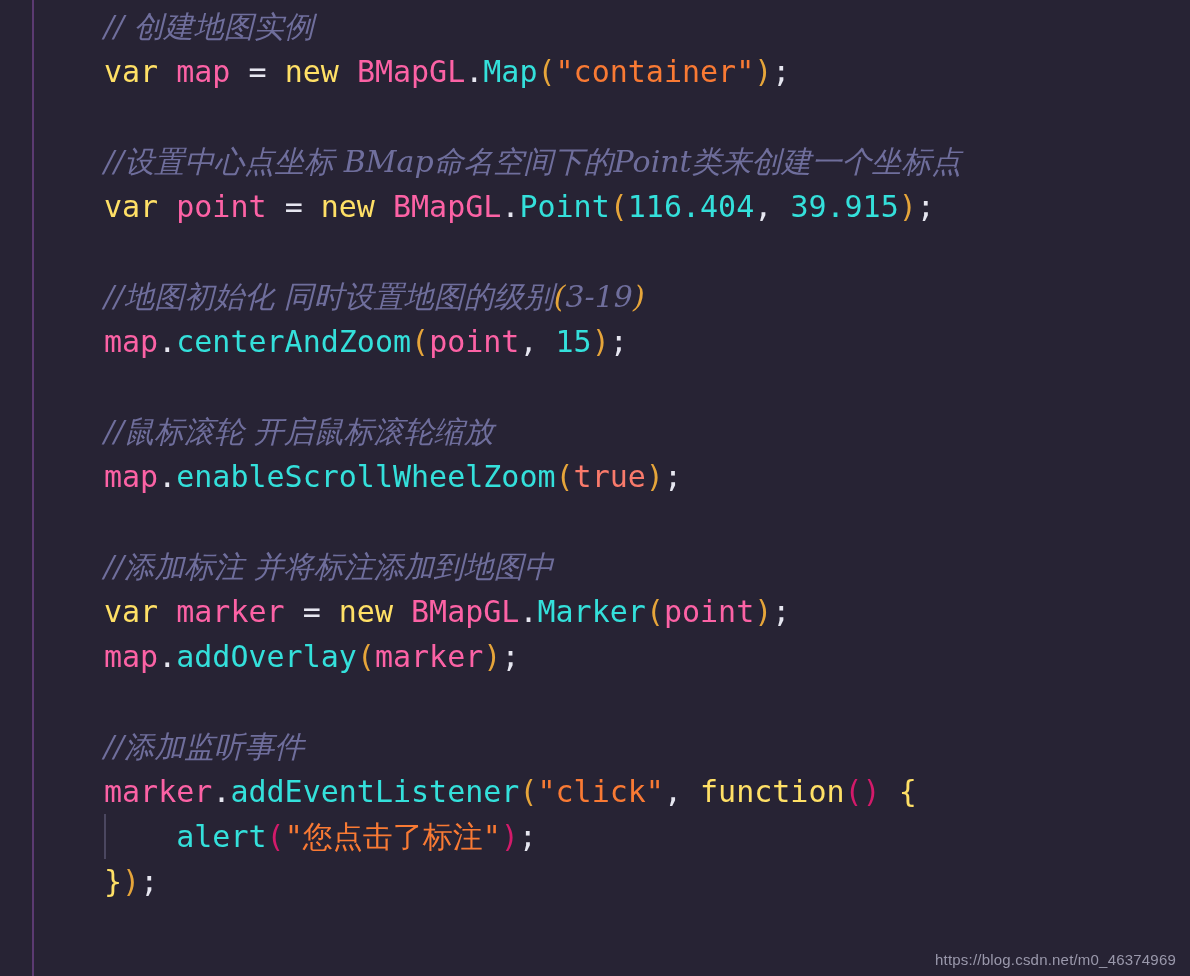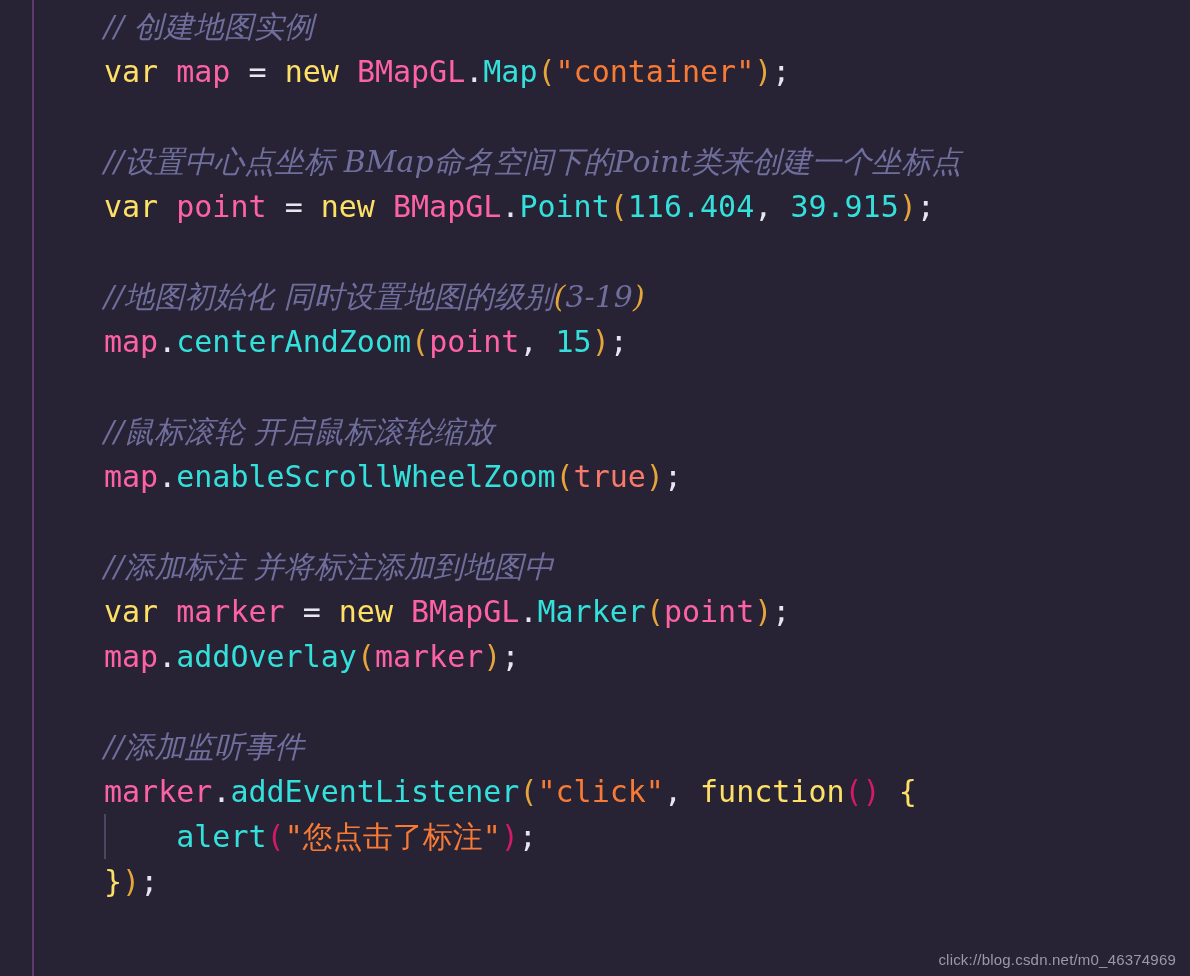--- a/index.html
+++ b/index.html
@@ -105,15 +105,15 @@
 <body>
 
 <div id="code-viewport" style="background: rgb(39, 35, 52);">
 
   <div id="left-rail" style="background: rgb(39, 35, 52);">
     <div id="ruler-line" style="background: rgb(91, 58, 113);"></div>
   </div>
 
   <div id="code-block" style="font-size: 30px; line-height: 45px;"><div class="code-line" title="// 创建地图实例"><span class="tok-comment" style="color: rgb(111, 110, 156);">// </span><span class="tok-comment" style="color: rgb(111, 110, 156);">创建地图实例</span></div><div class="code-line" title="var map = new BMapGL.Map(&quot;container&quot;);"><span class="tok-keyword" style="color: rgb(255, 224, 102);">var</span><span class="tok-punct" style="color: rgb(230, 230, 240);"> </span><span class="tok-variable" style="color: rgb(252, 98, 165);">map</span><span class="tok-punct" style="color: rgb(230, 230, 240);"> </span><span class="tok-operator" style="color: rgb(230, 230, 240);">=</span><span class="tok-punct" style="color: rgb(230, 230, 240);"> </span><span class="tok-keyword" style="color: rgb(255, 224, 102);">new</span><span class="tok-punct" style="color: rgb(230, 230, 240);"> </span><span class="tok-class" style="color: rgb(252, 98, 165);">BMapGL</span><span class="tok-dot" style="color: rgb(230, 230, 240);">.</span><span class="tok-property" style="color: rgb(52, 224, 219);">Map</span><span class="tok-paren-1" style="color: rgb(230, 165, 58);">(</span><span class="tok-string" style="color: rgb(249, 122, 52);">"container"</span><span class="tok-paren-1" style="color: rgb(230, 165, 58);">)</span><span class="tok-punct" style="color: rgb(230, 230, 240);">;</span></div><div class="code-line blank" title="">&nbsp;</div><div class="code-line" title="//设置中心点坐标 BMap命名空间下的Point类来创建一个坐标点"><span class="tok-comment" style="color: rgb(111, 110, 156);">//设置中心点坐标 BMap命名空间下的Point类来创建一个坐标点</span></div><div class="code-line" title="var point = new BMapGL.Point(116.404, 39.915);"><span class="tok-keyword" style="color: rgb(255, 224, 102);">var</span><span class="tok-punct" style="color: rgb(230, 230, 240);"> </span><span class="tok-variable" style="color: rgb(252, 98, 165);">point</span><span class="tok-punct" style="color: rgb(230, 230, 240);"> </span><span class="tok-operator" style="color: rgb(230, 230, 240);">=</span><span class="tok-punct" style="color: rgb(230, 230, 240);"> </span><span class="tok-keyword" style="color: rgb(255, 224, 102);">new</span><span class="tok-punct" style="color: rgb(230, 230, 240);"> </span><span class="tok-class" style="color: rgb(252, 98, 165);">BMapGL</span><span class="tok-dot" style="color: rgb(230, 230, 240);">.</span><span class="tok-property" style="color: rgb(52, 224, 219);">Point</span><span class="tok-paren-1" style="color: rgb(230, 165, 58);">(</span><span class="tok-number" style="color: rgb(52, 224, 219);">116.404</span><span class="tok-punct" style="color: rgb(230, 230, 240);">,</span><span class="tok-punct" style="color: rgb(230, 230, 240);"> </span><span class="tok-number" style="color: rgb(52, 224, 219);">39.915</span><span class="tok-paren-1" style="color: rgb(230, 165, 58);">)</span><span class="tok-punct" style="color: rgb(230, 230, 240);">;</span></div><div class="code-line blank" title="">&nbsp;</div><div class="code-line" title="//地图初始化 同时设置地图的级别(3-19)"><span class="tok-comment" style="color: rgb(111, 110, 156);">//地图初始化 同时设置地图的级别</span><span class="tok-comment-paren" style="color: rgb(230, 165, 58);">(</span><span class="tok-comment" style="color: rgb(111, 110, 156);">3-19</span><span class="tok-comment-paren" style="color: rgb(230, 165, 58);">)</span></div><div class="code-line" title="map.centerAndZoom(point, 15);"><span class="tok-variable" style="color: rgb(252, 98, 165);">map</span><span class="tok-dot" style="color: rgb(230, 230, 240);">.</span><span class="tok-function" style="color: rgb(52, 224, 219);">centerAndZoom</span><span class="tok-paren-1" style="color: rgb(230, 165, 58);">(</span><span class="tok-variable" style="color: rgb(252, 98, 165);">point</span><span class="tok-punct" style="color: rgb(230, 230, 240);">,</span><span class="tok-punct" style="color: rgb(230, 230, 240);"> </span><span class="tok-number" style="color: rgb(52, 224, 219);">15</span><span class="tok-paren-1" style="color: rgb(230, 165, 58);">)</span><span class="tok-punct" style="color: rgb(230, 230, 240);">;</span></div><div class="code-line blank" title="">&nbsp;</div><div class="code-line" title="//鼠标滚轮 开启鼠标滚轮缩放"><span class="tok-comment" style="color: rgb(111, 110, 156);">//鼠标滚轮 开启鼠标滚轮缩放</span></div><div class="code-line" title="map.enableScrollWheelZoom(true);"><span class="tok-variable" style="color: rgb(252, 98, 165);">map</span><span class="tok-dot" style="color: rgb(230, 230, 240);">.</span><span class="tok-function" style="color: rgb(52, 224, 219);">enableScrollWheelZoom</span><span class="tok-paren-1" style="color: rgb(230, 165, 58);">(</span><span class="tok-boolean" style="color: rgb(249, 122, 107);">true</span><span class="tok-paren-1" style="color: rgb(230, 165, 58);">)</span><span class="tok-punct" style="color: rgb(230, 230, 240);">;</span></div><div class="code-line blank" title="">&nbsp;</div><div class="code-line" title="//添加标注 并将标注添加到地图中"><span class="tok-comment" style="color: rgb(111, 110, 156);">//添加标注 并将标注添加到地图中</span></div><div class="code-line" title="var marker = new BMapGL.Marker(point);"><span class="tok-keyword" style="color: rgb(255, 224, 102);">var</span><span class="tok-punct" style="color: rgb(230, 230, 240);"> </span><span class="tok-variable" style="color: rgb(252, 98, 165);">marker</span><span class="tok-punct" style="color: rgb(230, 230, 240);"> </span><span class="tok-operator" style="color: rgb(230, 230, 240);">=</span><span class="tok-punct" style="color: rgb(230, 230, 240);"> </span><span class="tok-keyword" style="color: rgb(255, 224, 102);">new</span><span class="tok-punct" style="color: rgb(230, 230, 240);"> </span><span class="tok-class" style="color: rgb(252, 98, 165);">BMapGL</span><span class="tok-dot" style="color: rgb(230, 230, 240);">.</span><span class="tok-property" style="color: rgb(52, 224, 219);">Marker</span><span class="tok-paren-1" style="color: rgb(230, 165, 58);">(</span><span class="tok-variable" style="color: rgb(252, 98, 165);">point</span><span class="tok-paren-1" style="color: rgb(230, 165, 58);">)</span><span class="tok-punct" style="color: rgb(230, 230, 240);">;</span></div><div class="code-line" title="map.addOverlay(marker);"><span class="tok-variable" style="color: rgb(252, 98, 165);">map</span><span class="tok-dot" style="color: rgb(230, 230, 240);">.</span><span class="tok-function" style="color: rgb(52, 224, 219);">addOverlay</span><span class="tok-paren-1" style="color: rgb(230, 165, 58);">(</span><span class="tok-variable" style="color: rgb(252, 98, 165);">marker</span><span class="tok-paren-1" style="color: rgb(230, 165, 58);">)</span><span class="tok-punct" style="color: rgb(230, 230, 240);">;</span></div><div class="code-line blank" title="">&nbsp;</div><div class="code-line" title="//添加监听事件"><span class="tok-comment" style="color: rgb(111, 110, 156);">//添加监听事件</span></div><div class="code-line" title="marker.addEventListener(&quot;click&quot;, function() {"><span class="tok-variable" style="color: rgb(252, 98, 165);">marker</span><span class="tok-dot" style="color: rgb(230, 230, 240);">.</span><span class="tok-function" style="color: rgb(52, 224, 219);">addEventListener</span><span class="tok-paren-1" style="color: rgb(230, 165, 58);">(</span><span class="tok-string" style="color: rgb(249, 122, 52);">"click"</span><span class="tok-punct" style="color: rgb(230, 230, 240);">,</span><span class="tok-punct" style="color: rgb(230, 230, 240);"> </span><span class="tok-keyword" style="color: rgb(255, 224, 102);">function</span><span class="tok-paren-2" style="color: rgb(211, 26, 106);">(</span><span class="tok-paren-2" style="color: rgb(211, 26, 106);">)</span><span class="tok-punct" style="color: rgb(230, 230, 240);"> </span><span class="tok-brace-1" style="color: rgb(255, 224, 102);">{</span></div><div class="code-line" title="    alert(&quot;您点击了标注&quot;);" style="position: relative;"><span class="indent-guide" style="height: 45px; position: absolute; margin-left: 0px; background: rgb(75, 71, 96);"></span><span class="tok-punct" style="color: rgb(230, 230, 240);">    </span><span class="tok-function" style="color: rgb(52, 224, 219);">alert</span><span class="tok-paren-2" style="color: rgb(211, 26, 106);">(</span><span class="tok-string" style="color: rgb(249, 122, 52);">"您点击了标注"</span><span class="tok-paren-2" style="color: rgb(211, 26, 106);">)</span><span class="tok-punct" style="color: rgb(230, 230, 240);">;</span></div><div class="code-line" title="});"><span class="tok-brace-1" style="color: rgb(255, 224, 102);">}</span><span class="tok-paren-1" style="color: rgb(230, 165, 58);">)</span><span class="tok-punct" style="color: rgb(230, 230, 240);">;</span></div></div>
 
-  <div id="watermark">click://blog.csdn.net/m0_46374969</div>
+  <div id="watermark">https://blog.csdn.net/m0_46374969</div>
 
 </div>
 
 </body></html>

